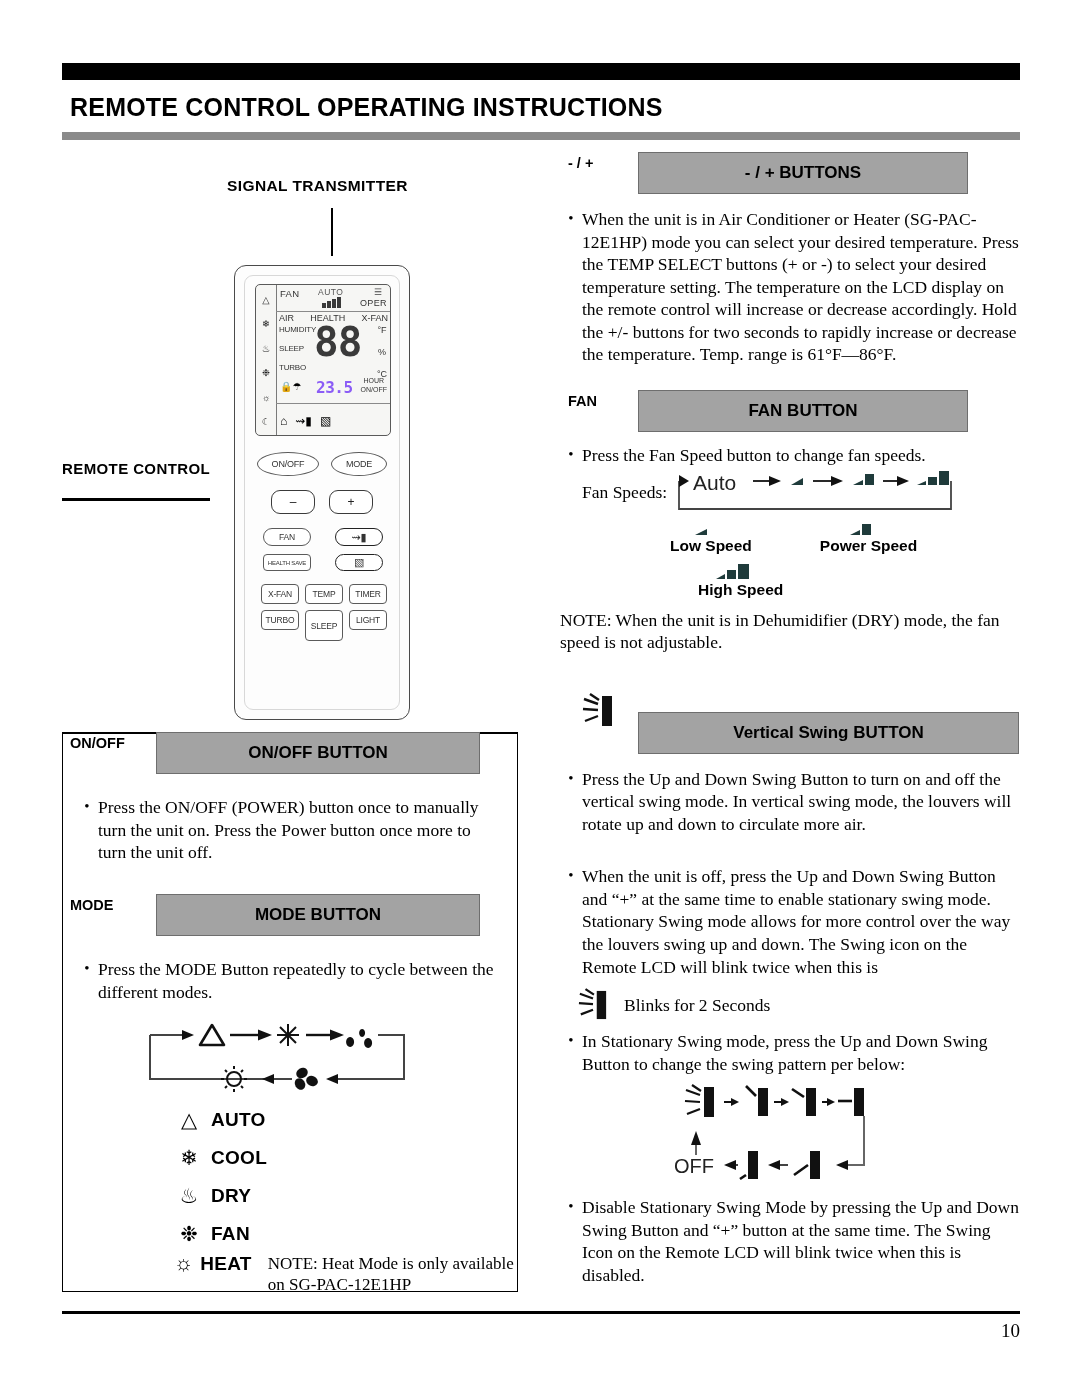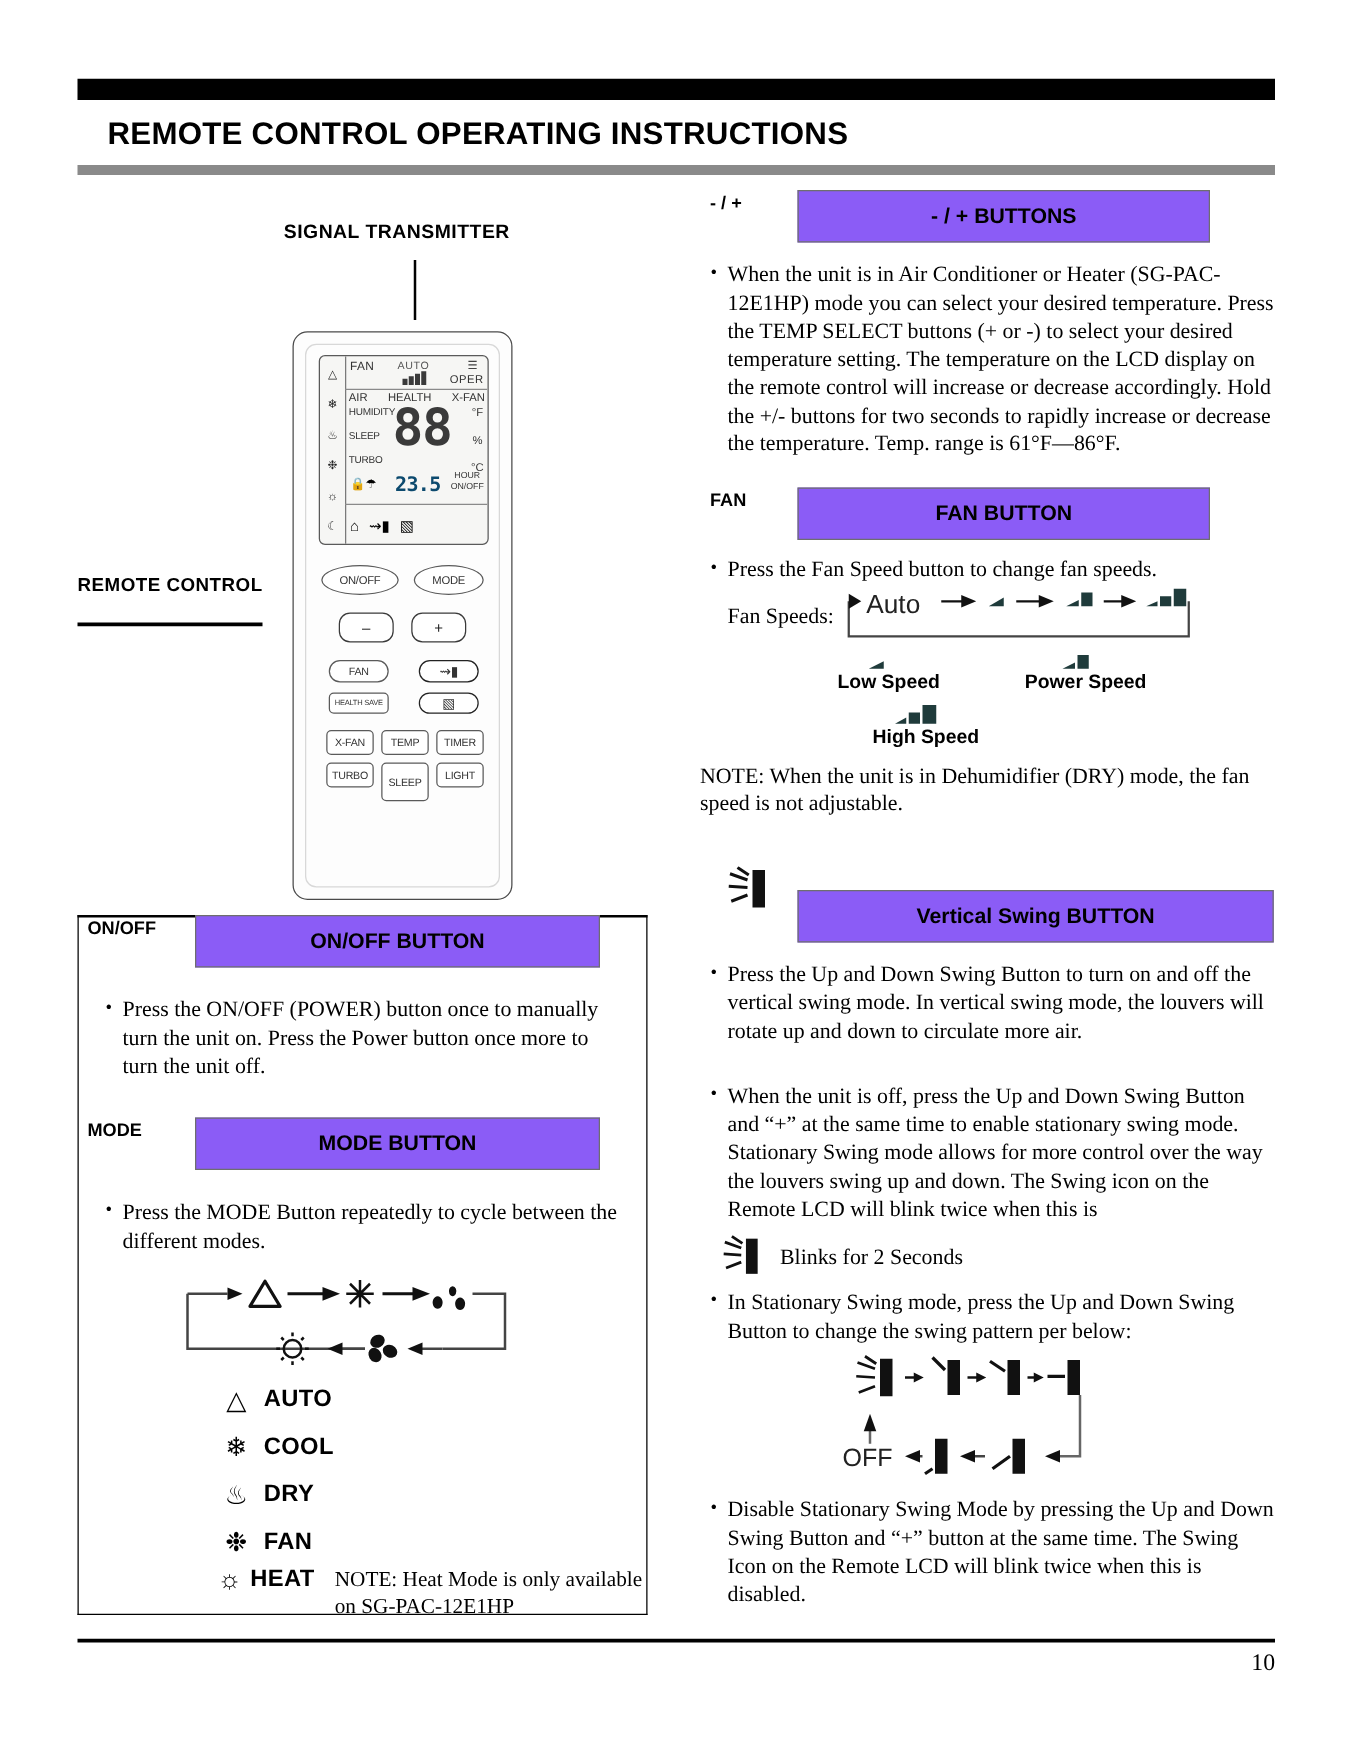--- a/index.html
+++ b/index.html
@@ -15,42 +15,42 @@
 
   
   .header-wrap { position:absolute; left:62px; top:63px; width:958px; }
   .header-bar-top { height:17px; background:#000; }
   .header-title {
     font-family:"Liberation Sans", sans-serif;
     font-weight:bold;
     font-size:25px;
     letter-spacing:0.2px;
     margin-top:13px;
-    margin-left:24px;
+    margin-left:8px;
     white-space:nowrap;
   }
   .header-bar-bottom { height:8px; background:#8a8a8a; margin-top:10px; }
 
   
   .col-left  { position:absolute; left:62px; top:152px; width:480px; height:1140px; }
   .col-right { position:absolute; left:560px; top:152px; width:460px; height:1140px; }
 
   
   .callout { position:relative; height:42px; }
   .callout .tab-label {
     position:absolute; left:0; top:0;
     font-family:"Liberation Sans", sans-serif;
     font-weight:bold; font-size:14.5px;
     padding:3px 8px 4px 8px;
     white-space:nowrap;
     z-index:3;
   }
   .callout .grey-box {
     position:absolute; top:0; height:42px;
-    background:#8b5cf6;
+    background:#a3a3a3;
     border:1.5px solid #6e6e6e;
     display:flex; align-items:center; justify-content:center;
     font-family:"Liberation Sans", sans-serif;
     font-weight:bold; font-size:17px;
     z-index:2;
   }
 
   
   .para { font-size:17.5px; line-height:1.29; }
   .bullet-row { display:flex; margin-top:9px; }
@@ -120,21 +120,21 @@
   .lcd-bars { position:absolute; left:44px; top:10px; display:flex; align-items:flex-end; gap:1px; }
   .lcd-bars i { display:block; width:4px; background:#3a3a3a; }
   .lcd-rowsep { position:absolute; left:20px; top:26px; right:0; height:1.1px; background:#8a8a8a; }
 
   .lcd-row2 { position:absolute; left:23px; top:28px; right:2px; font-family:"Liberation Sans", sans-serif; font-size:9px; color:#333; display:flex; justify-content:space-between; }
   .lcd-left-words { position:absolute; left:23px; top:40px; width:36px; font-family:"Liberation Sans", sans-serif; font-size:8px; color:#333; }
   .lcd-left-words div { margin-bottom:10px; letter-spacing:-0.2px; }
   .lcd-right-units { position:absolute; right:3px; top:40px; font-family:"Liberation Sans", sans-serif; font-size:9px; color:#333; text-align:center; }
   .lcd-right-units div { margin-bottom:12px; }
   .seg-digits { position:absolute; left:58px; top:38px; font-family:"DejaVu Sans Mono", monospace; font-size:41px; font-weight:bold; color:#3a3a3a; letter-spacing:-1px; line-height:0.95; }
-  .lcd-temp-small { position:absolute; left:60px; top:93px; font-family:"DejaVu Sans Mono", monospace; font-size:16px; font-weight:bold; color:#0c4a6e; letter-spacing:-0.5px;}
+  .lcd-temp-small { position:absolute; left:60px; top:93px; font-family:"DejaVu Sans Mono", monospace; font-size:16px; font-weight:bold; color:#8b5cf6; letter-spacing:-0.5px;}
   .lcd-hour { position:absolute; right:3px; top:92px; font-family:"Liberation Sans", sans-serif; font-size:7px; color:#333; text-align:center; line-height:1.25;}
   .lcd-lock { position:absolute; left:24px; top:96px; font-size:10px; }
   .lcd-botsep { position:absolute; left:20px; top:118px; right:0; height:1.1px; background:#8a8a8a; }
   .lcd-row-bottom { position:absolute; left:24px; top:122px; right:2px; height:28px; display:flex; align-items:center; gap:8px; font-size:12px; }
 
   
   .btn-oval {
     position:absolute; border:1.4px solid #5a5a5a; border-radius:50%;
     background:#fff; display:flex; align-items:center; justify-content:center;
     font-family:"Liberation Sans", sans-serif; font-size:9px; color:#333; letter-spacing:-0.2px;

